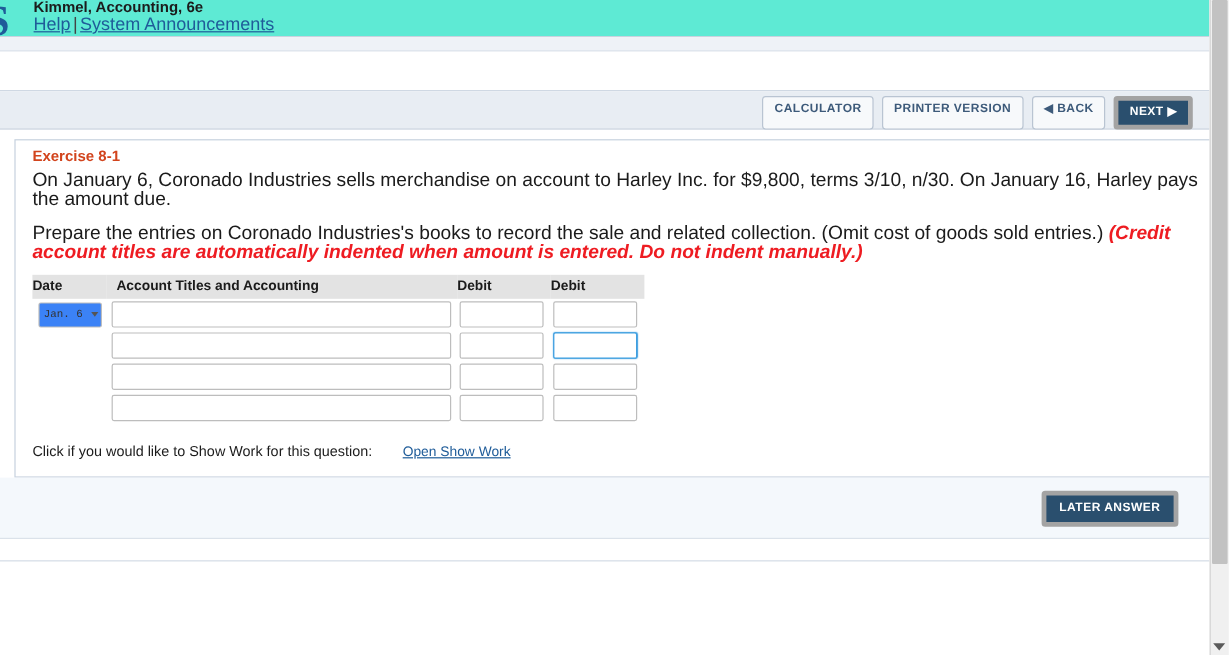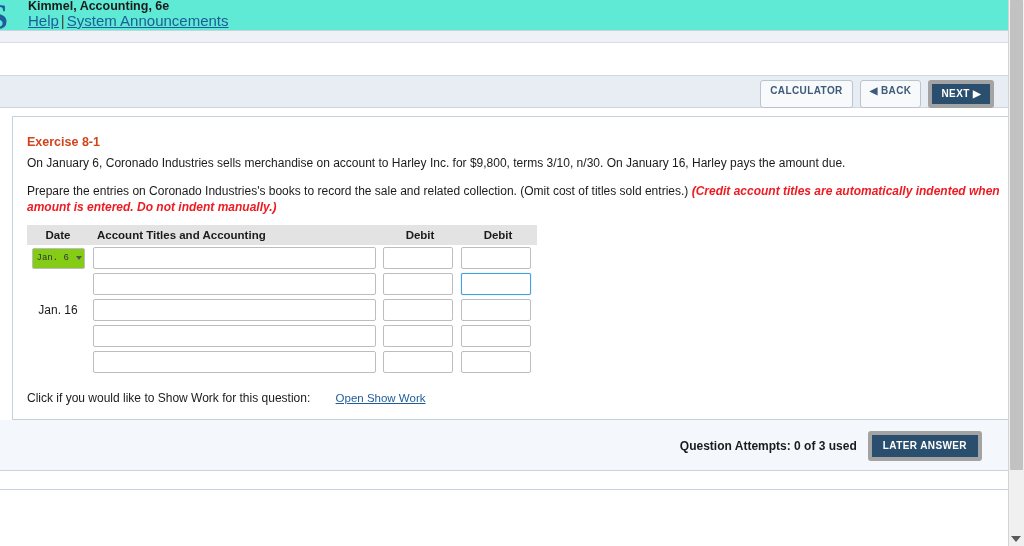--- a/index.html
+++ b/index.html
@@ -147,31 +147,31 @@
   .content-wrap {
     background: #ffffff;
     padding: 8px 12px 0 12px;
     box-sizing: border-box;
   }
   .card {
     border: 1px solid #c6d1de;
     background: #ffffff;
     box-sizing: border-box;
     width: 1000px;
-    padding: 18px 10px 12px 10px;
+    padding: 6px 10px 12px 10px;
     position: relative;
   }
   .exercise-title {
     color: #d2441d;
     font-weight: bold;
     font-size: 12.5px;
     margin: 0 0 6px 4px;
   }
   .prose {
-    font-size: 12px;
+    font-size: 16px;
     color: #1b1b1b;
     margin: 0 0 12px 4px;
     line-height: 16px;
   }
   .prose.second { margin-bottom: 10px; }
   .red-italic {
     color: #ee1c22;
     font-style: italic;
     font-weight: bold;
   }
@@ -181,21 +181,21 @@
     border-collapse: collapse;
     margin-left: 4px;
     table-layout: fixed;
   }
   .jtable th {
     background: #e3e3e3;
     font-size: 11.5px;
     font-weight: bold;
     color: #1b1b1b;
     padding: 4px 0 4px 0;
-    text-align: center;
+    text-align: left;
     border: 0;
   }
   .jtable th.acct { text-align: left; padding-left: 8px; }
   .col-date  { width: 62px; }
   .col-acct  { width: 292px; }
   .col-debit { width: 78px; }
   .col-credit{ width: 78px; }
   .jtable td {
     padding: 2px 0 2px 0;
     vertical-align: middle;
@@ -221,21 +221,21 @@
   .in-amt    { width: 70px; margin-left: 2px; }
   .cellinput.focused {
     border: 1px solid #3f9fe0;
     box-shadow: 0 0 1px #3f9fe0;
   }
   .dateselect {
     box-sizing: border-box;
     width: 53px;
     height: 21px;
     border: 1px solid #bdbdbd;
-    background: #84cc16;
+    background: #3b82f6;
     border-radius: 2px;
     font-size: 9px;
     font-family: "Liberation Mono", monospace;
     color: #333;
     padding: 0 2px 0 4px;
     display: inline-flex;
     align-items: center;
     justify-content: space-between;
     cursor: pointer;
   }
@@ -305,34 +305,35 @@
   <div class="header-rule"></div>
   <div class="header-band"></div>
 
   <div class="title-strip">
     
   </div>
 
   <div class="toolbar">
     <div class="toolbar-buttons">
       <div class="btn btn-light">CALCULATOR</div>
+      <div class="btn btn-light">PRINTER VERSION</div>
       <div class="btn btn-light">◀ BACK</div>
       <div class="btn btn-dark">NEXT ▶</div>
     </div>
   </div>
 
   <div class="content-wrap">
     <div class="card">
 
       <div class="exercise-title">Exercise 8-1</div>
 
       <div class="prose">On January 6, Coronado Industries sells merchandise on account to Harley Inc. for $9,800, terms 3/10, n/30. On January 16, Harley pays the amount due.</div>
 
       <div class="prose second">
-        <span>Prepare the entries on Coronado Industries's books to record the sale and related collection. (Omit cost of titles sold entries.)</span>
+        <span>Prepare the entries on Coronado Industries's books to record the sale and related collection. (Omit cost of goods sold entries.)</span>
         <span class="red-italic">(Credit account titles are automatically indented when amount is entered. Do not indent manually.)</span>
       </div>
 
       <table class="jtable">
         <colgroup>
           <col class="col-date">
             <col class="col-acct">
             <col class="col-debit">
             <col class="col-credit">
         </colgroup>
@@ -370,32 +371,20 @@
               <input class="cellinput in-acct" type="text" value="" style="">
             </td>
             <td>
               <input class="cellinput in-amt" type="text" value="" style="">
             </td>
             <td>
               <input class="cellinput in-amt focused" type="text" value="" style="">
             </td>
           </tr>
 
-          <tr>
-            <td class="datecell">Jan. 16</td>
-            <td>
-              <input class="cellinput in-acct" type="text" value="" style="">
-            </td>
-            <td>
-              <input class="cellinput in-amt" type="text" value="" style="">
-            </td>
-            <td>
-              <input class="cellinput in-amt" type="text" value="" style="">
-            </td>
-          </tr>
 
           <tr>
             <td class="datecell"></td>
             <td>
               <input class="cellinput in-acct" type="text" value="" style="">
             </td>
             <td>
               <input class="cellinput in-amt" type="text" value="" style="">
             </td>
             <td>
@@ -422,21 +411,20 @@
       <div class="showwork">
         <b>Click if you would like to Show Work for this question:</b>
         <a href="#">Open Show Work</a>
       </div>
 
     </div>
   </div>
 
   <div class="submitbar">
     <div class="submit-inner">
-      <span class="attempts">Question Attempts: 0 of 3 used</span>
       <span class="btn btn-dark btn-wide">LATER ANSWER</span>
     </div>
   </div>
 
   <div class="footer-rule-a"></div>
   <div class="footer-gap"></div>
   <div class="footer-rule-b"></div>
   <div class="footer-rest"></div>
 
 </div>

